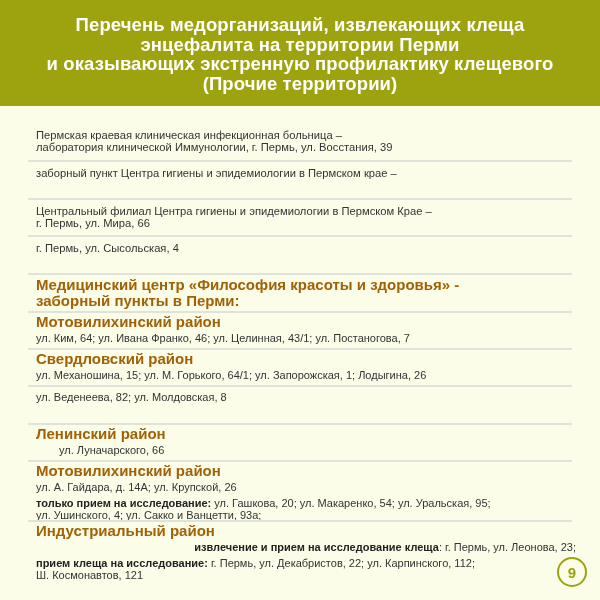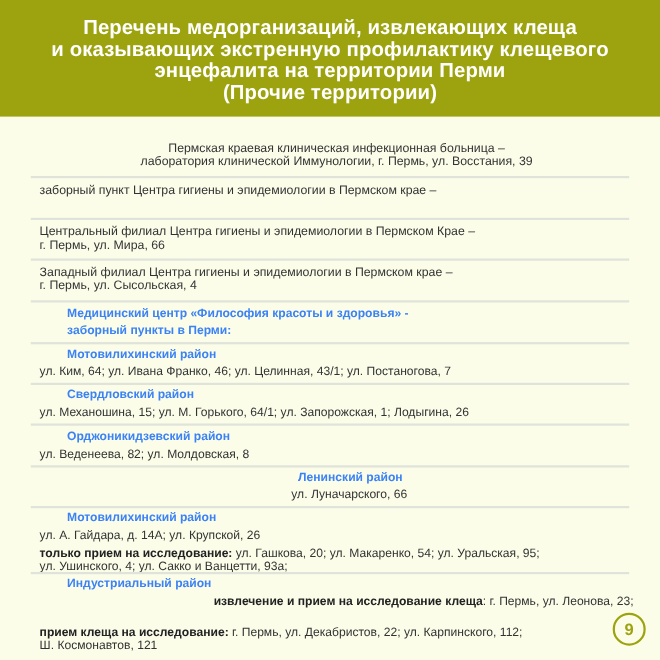--- a/index.html
+++ b/index.html
@@ -28,25 +28,24 @@
     }
     .block {
       position: absolute; left: 36px; width: 540px;
     }
     .org {
       font-size: 11.2px;
       line-height: 11.5px;
       color: #333;
     }
     .h {
-      font-size: 11px;
+      font-size: 15px;
       font-weight: 700;
       line-height: 16px;
-      color: #3b82f6;
-      margin-left: 25px;
+      color: #a16207;
     }
     .addr {
       font-size: 11px;
       line-height: 12px;
       color: #333;
     }
     .addr b { font-weight: 700; color: #222; }
     .page-badge {
       position: absolute; left: 557px; top: 557px;
       width: 30px; height: 30px;
@@ -55,44 +54,43 @@
       color: #9da30e;
       font-size: 15px; font-weight: 700;
       display: flex; align-items: center; justify-content: center;
     }
   </style>
 </head>
 <body>
 
 <div class="header">
   <div class="title-line">Перечень медорганизаций, извлекающих клеща</div>
+  <div class="title-line">энцефалита на территории Перми</div>
   <div class="title-line">и оказывающих экстренную профилактику клещевого</div>
-  <div class="title-line">энцефалита на территории Перми</div>
   <div class="title-line">(Прочие территории)</div>
 </div>
 
-<div class="block org" style="top:130px;text-align:center;">
+<div class="block org" style="top:130px;">
   <div>Пермская краевая клиническая инфекционная больница –</div>
   <div>лаборатория клинической Иммунологии, г. Пермь, ул. Восстания, 39</div>
 </div>
 <div class="divider" style="top:160px;"></div>
 
 <div class="block org" style="top:168px;">
   <div>заборный пункт Центра гигиены и эпидемиологии в Пермском крае –</div>
 </div>
 <div class="divider" style="top:198px;"></div>
 
 <div class="block org" style="top:206px;">
   <div>Центральный филиал Центра гигиены и эпидемиологии в Пермском Крае –</div>
   <div>г. Пермь, ул. Мира, 66</div>
 </div>
 <div class="divider" style="top:235px;"></div>
 
 <div class="block org" style="top:243px;">
-  <div>Западный филиал Центра гигиены и эпидемиологии в Пермском крае –</div>
   <div>г. Пермь, ул. Сысольская, 4</div>
 </div>
 <div class="divider" style="top:273px;"></div>
 
 <div class="block h" style="top:277px;">
   <div>Медицинский центр «Философия красоты и здоровья» -</div>
   <div>заборный пункты в Перми:</div>
 </div>
 <div class="divider" style="top:311px;"></div>
 
@@ -102,45 +100,44 @@
 </div>
 <div class="divider" style="top:348px;"></div>
 
 <div class="block" style="top:351px;">
   <div class="h">Свердловский район</div>
   <div class="addr" style="margin-top:2px;">ул. Механошина, 15; ул. М. Горького, 64/1; ул. Запорожская, 1; Лодыгина, 26</div>
 </div>
 <div class="divider" style="top:385px;"></div>
 
 <div class="block" style="top:389px;">
-  <div class="h">Орджоникидзевский район</div>
   <div class="addr" style="margin-top:2px;">ул. Веденеева, 82; ул. Молдовская, 8</div>
 </div>
 <div class="divider" style="top:423px;"></div>
 
-<div class="block" style="top:426px;text-align:center;">
+<div class="block" style="top:426px;">
   <div class="h">Ленинский район</div>
   <div class="addr" style="margin-top:2px;margin-left:23px;">ул. Луначарского, 66</div>
 </div>
 <div class="divider" style="top:460px;"></div>
 
 <div class="block" style="top:463px;">
   <div class="h">Мотовилихинский район</div>
   <div class="addr" style="margin-top:2px;">ул. А. Гайдара, д. 14А; ул. Крупской, 26</div>
   <div class="addr" style="margin-top:4px;">
     <b>только прием на исследование:</b><span> ул. Гашкова, 20; ул. Макаренко, 54; ул. Уральская, 95;</span><br>
     <span>ул. Ушинского, 4; ул. Сакко и Ванцетти, 93а;</span>
   </div>
 </div>
 <div class="divider" style="top:520px;"></div>
 
 <div class="block" style="top:523px;">
   <div class="h">Индустриальный район</div>
   <div class="addr" style="margin-top:2px;text-align:right;">
     <b>извлечение и прием на исследование клеща</b><span>: г. Пермь, ул. Леонова, 23;</span>
   </div>
-  <div class="addr" style="margin-top:16px;">
+  <div class="addr" style="margin-top:4px;">
     <b>прием клеща на исследование:</b><span> г. Пермь, ул. Декабристов, 22; ул. Карпинского, 112;</span><br>
     <span>Ш. Космонавтов, 121</span>
   </div>
 </div>
 
 <div class="page-badge">9</div>
 
 </body></html>

